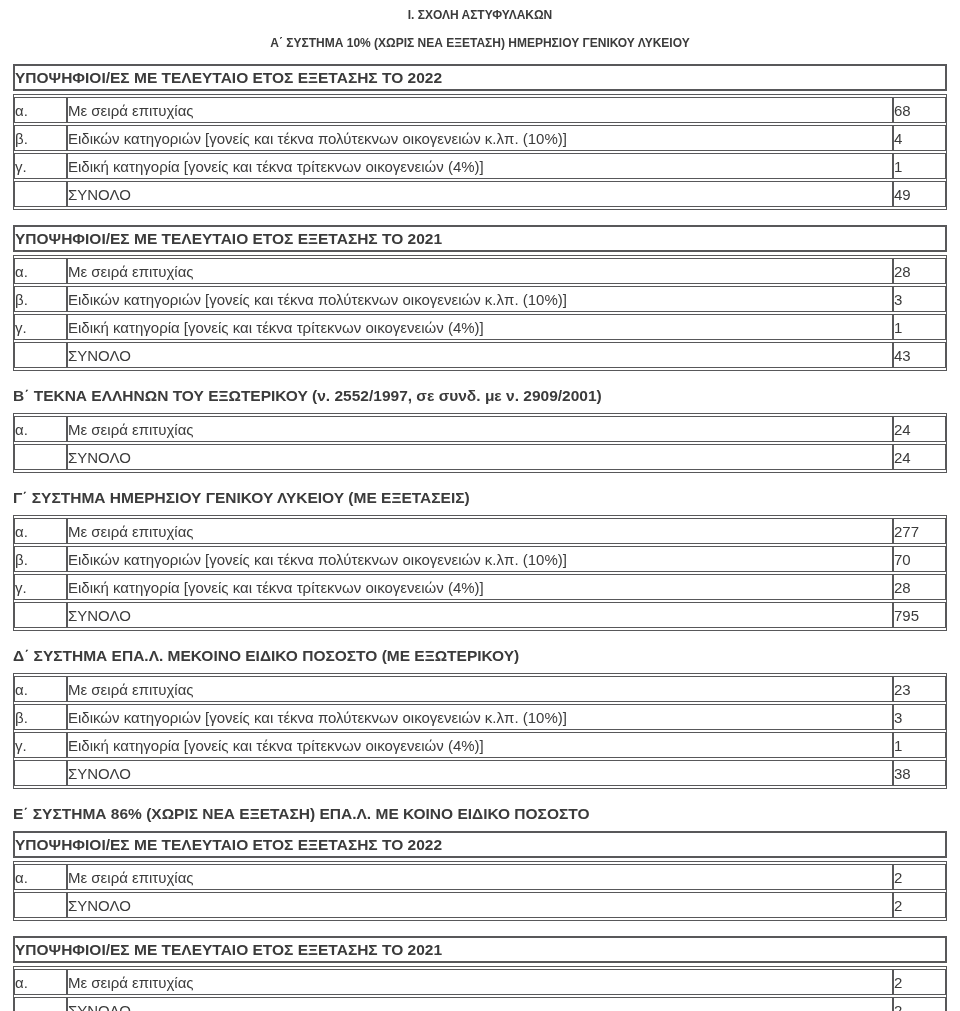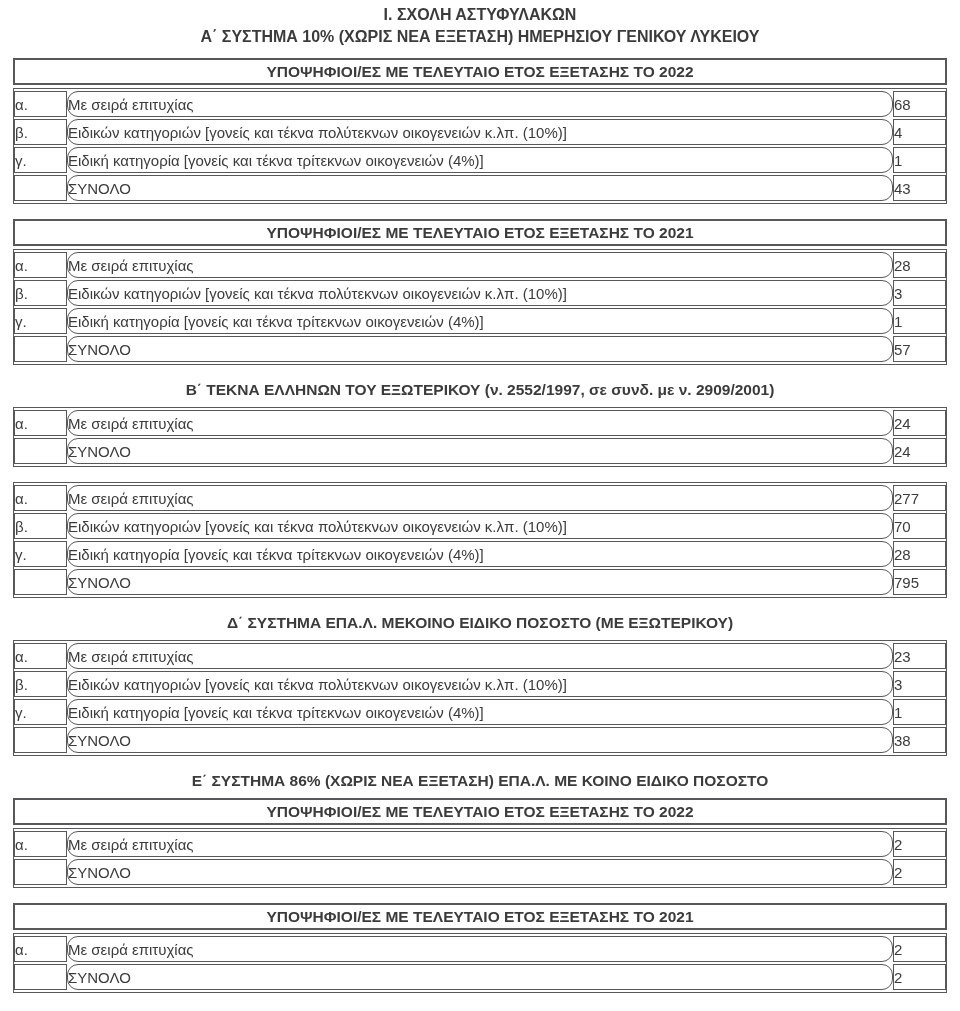--- a/index.html
+++ b/index.html
@@ -11,41 +11,40 @@
   body{
     width:960px;
     min-height:1011px;
     font-family:"Liberation Sans", sans-serif;
     color:var(--text);
     -webkit-font-smoothing:antialiased;
   }
   .doc{padding:5px 13px 16px 13px;box-sizing:border-box;}
   .page-title, .page-subtitle{
     text-align:center;
-    font-size:16px;
+    font-size:12px;
     font-weight:bold;
     margin:0;
     line-height:20px;
   }
-  .page-subtitle{margin-top:2px;}
+  .page-subtitle{margin-top:8px;}
   .blocks{margin-top:11px;}
   .block{margin-bottom:15px;}
   .section-title{
-    text-align:center;
+    text-align:left;
     font-size:15.5px;
     font-weight:bold;
     margin:8px 0 7px 0;
     line-height:20px;
   }
   .banner{
     border:2px solid var(--border);
     height:23px;
     display:flex;
     align-items:center;
-    justify-content:center;
     font-size:15.5px;
     font-weight:bold;
     margin-bottom:3px;
   }
   table.tbl{
     width:100%;
     table-layout:fixed;
     border-collapse:separate;
     border-spacing:0 2px;
     border:1px solid var(--border);
@@ -53,21 +52,21 @@
   table.tbl td{
     border:1px solid var(--border);
     height:24px;
     padding:0;
     font-size:15px;
     vertical-align:middle;
     overflow:hidden;
     white-space:nowrap;
   }
   td.c-letter{padding-left:10px;}
-  td.c-label{padding-left:12px;border-radius:11px;}
+  td.c-label{padding-left:12px;}
   td.c-value{padding-left:7px;}
   col.col-letter{width:53px;}
   col.col-value{width:53px;}
 </style>
 </head>
 <body>
 
 <div class="doc">
   <h1 class="page-title">Ι. ΣΧΟΛΗ ΑΣΤΥΦΥΛΑΚΩΝ</h1>
   <h2 class="page-subtitle">Α΄ ΣΥΣΤΗΜΑ 10% (ΧΩΡΙΣ ΝΕΑ ΕΞΕΤΑΣΗ) ΗΜΕΡΗΣΙΟΥ ΓΕΝΙΚΟΥ ΛΥΚΕΙΟΥ</h2>
@@ -98,21 +97,21 @@
 
   <tr>
     <td class="c-letter">γ.</td>
     <td class="c-label">Ειδική κατηγορία [γονείς και τέκνα τρίτεκνων οικογενειών (4%)]</td>
     <td class="c-value">1</td>
   </tr>
 
   <tr>
     <td class="c-letter"></td>
     <td class="c-label">ΣΥΝΟΛΟ</td>
-    <td class="c-value">43</td>
+    <td class="c-value">49</td>
   </tr>
 </tbody>
     </table>
   </section>
 
   <section class="block">
 
     <div class="banner">
       <span>ΥΠΟΨΗΦΙΟΙ/ΕΣ ΜΕ ΤΕΛΕΥΤΑΙΟ ΕΤΟΣ ΕΞΕΤΑΣΗΣ ΤΟ 2021</span>
     </div>
@@ -137,21 +136,21 @@
 
   <tr>
     <td class="c-letter">γ.</td>
     <td class="c-label">Ειδική κατηγορία [γονείς και τέκνα τρίτεκνων οικογενειών (4%)]</td>
     <td class="c-value">1</td>
   </tr>
 
   <tr>
     <td class="c-letter"></td>
     <td class="c-label">ΣΥΝΟΛΟ</td>
-    <td class="c-value">57</td>
+    <td class="c-value">43</td>
   </tr>
 </tbody>
     </table>
   </section>
 
   <section class="block">
     <div class="section-title">Β΄ ΤΕΚΝΑ ΕΛΛΗΝΩΝ ΤΟΥ ΕΞΩΤΕΡΙΚΟΥ (ν. 2552/1997, σε συνδ. με ν. 2909/2001)</div>
 
     <table class="tbl">
       <colgroup>
@@ -169,20 +168,21 @@
   <tr>
     <td class="c-letter"></td>
     <td class="c-label">ΣΥΝΟΛΟ</td>
     <td class="c-value">24</td>
   </tr>
 </tbody>
     </table>
   </section>
 
   <section class="block">
+    <div class="section-title">Γ΄ ΣΥΣΤΗΜΑ ΗΜΕΡΗΣΙΟΥ ΓΕΝΙΚΟΥ ΛΥΚΕΙΟΥ (ΜΕ ΕΞΕΤΑΣΕΙΣ)</div>
 
     <table class="tbl">
       <colgroup>
         <col class="col-letter">
         <col class="col-label">
         <col class="col-value">
       </colgroup>
       <tbody>
   <tr>
     <td class="c-letter">α.</td>

